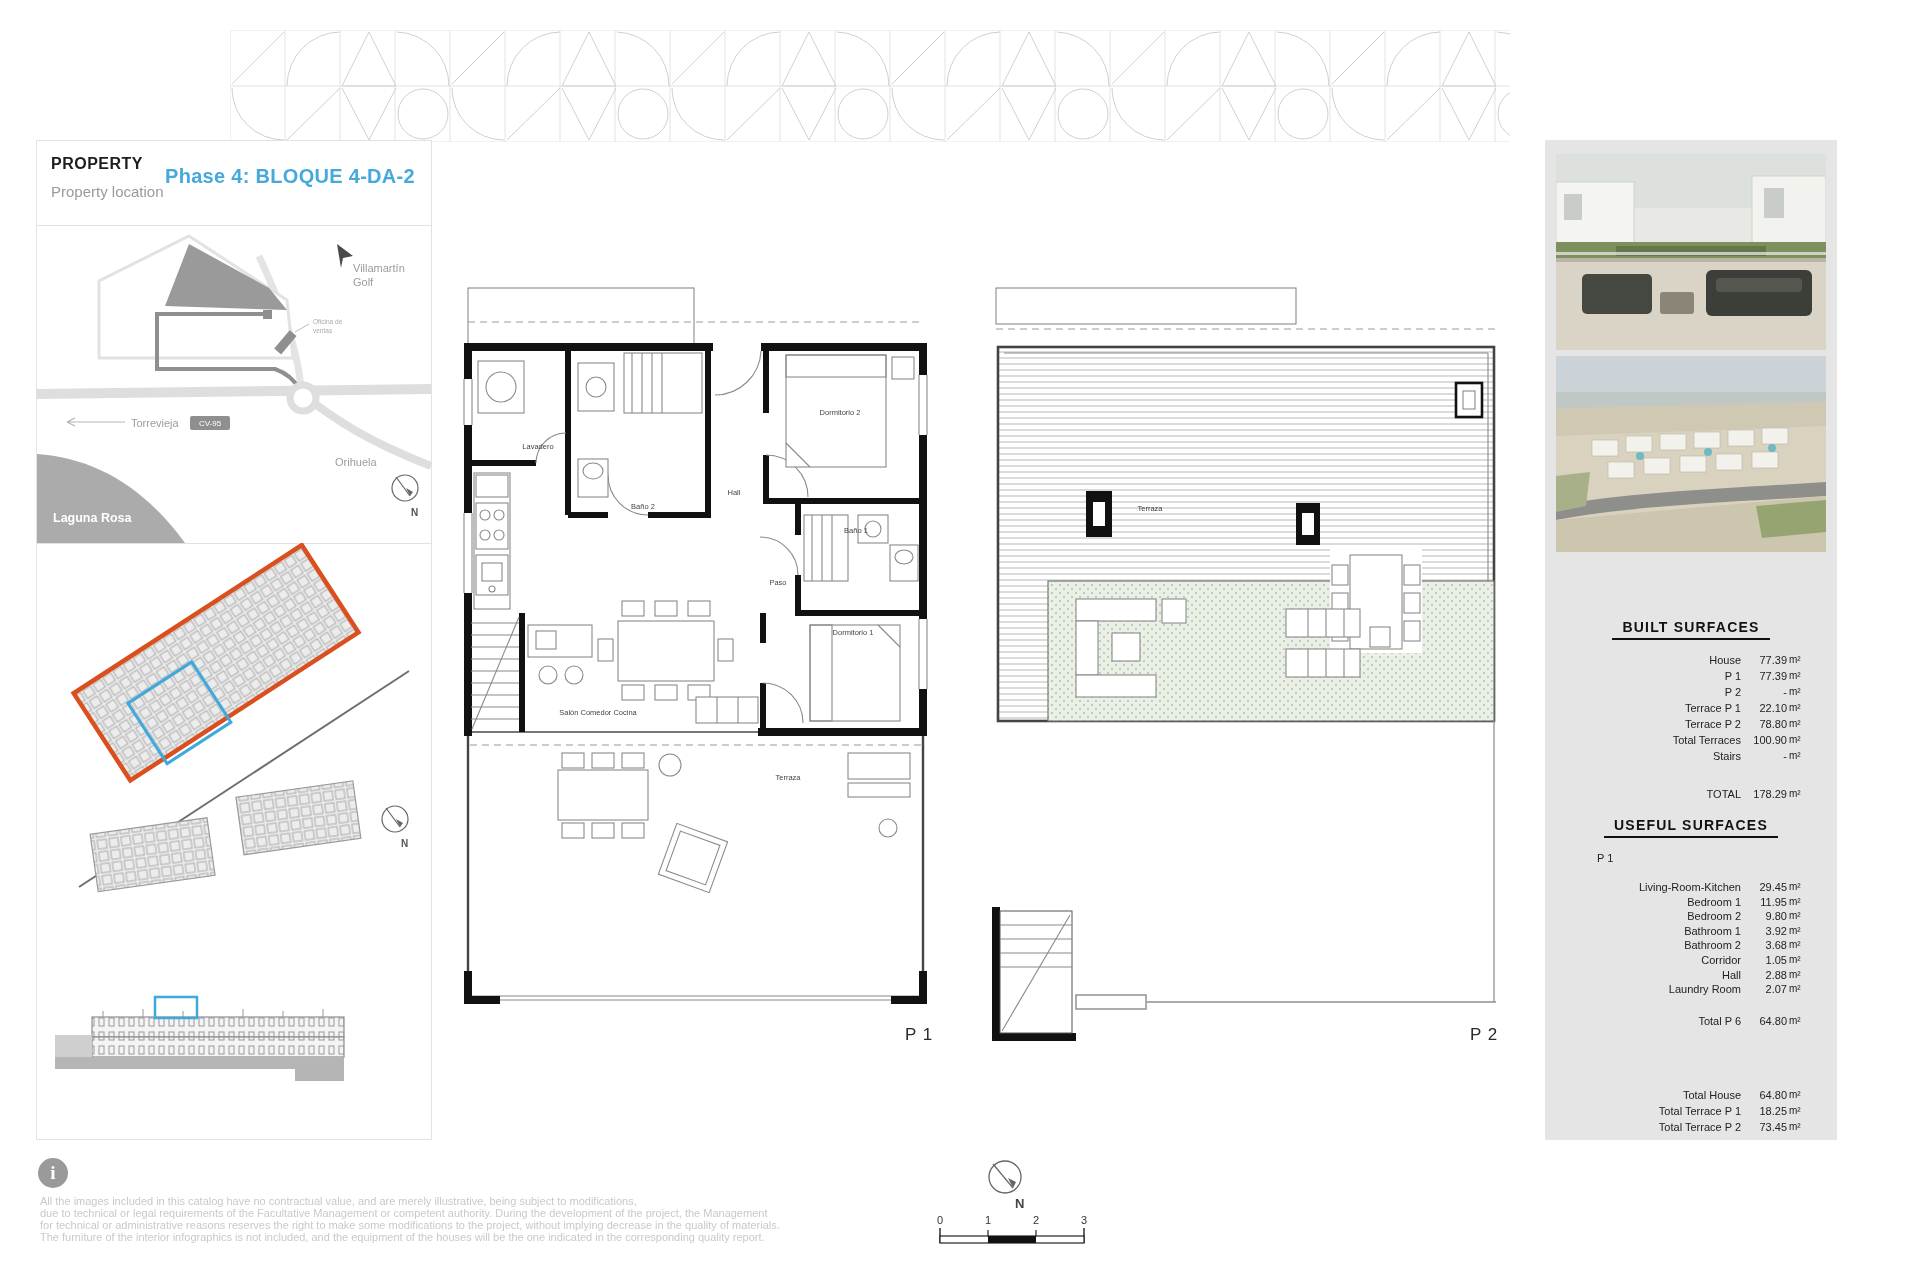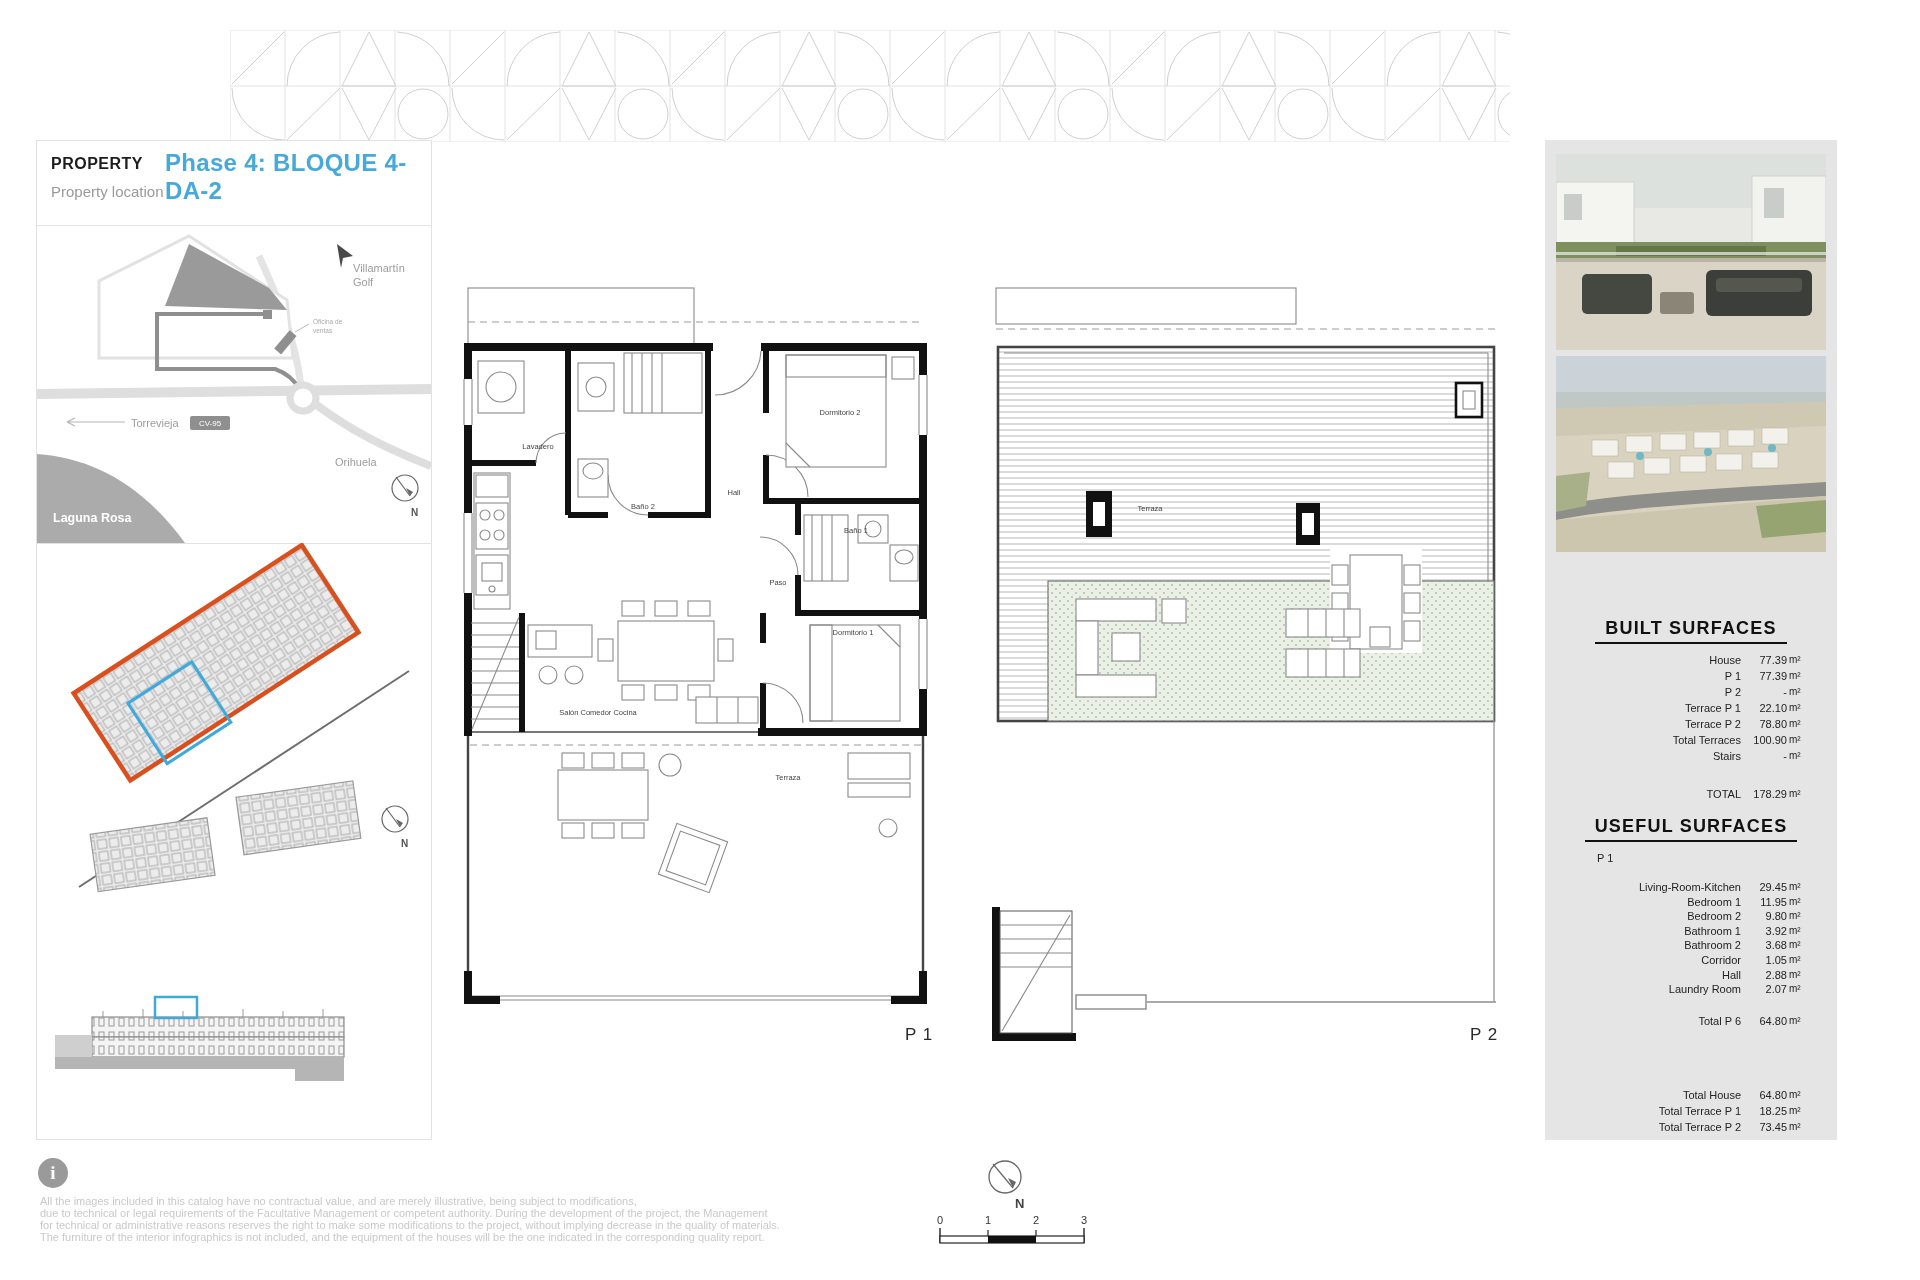--- a/index.html
+++ b/index.html
@@ -3,21 +3,21 @@
 <meta charset="utf-8">
 <style>
   html,body{margin:0;padding:0;background:#fff;}
   #page{position:relative;width:1920px;height:1280px;background:#fff;overflow:hidden;
         font-family:"Liberation Sans",sans-serif;}
   .abs{position:absolute;}
   
   #left-panel{left:36px;top:140px;width:396px;height:1000px;border:1px solid #e2e2e2;background:#fff;box-sizing:border-box;}
   #hdr{position:absolute;left:0;top:0;width:100%;height:85px;border-bottom:1px solid #e2e2e2;box-sizing:border-box;}
   #hdr .t1{position:absolute;left:14px;top:14px;font-size:16px;font-weight:bold;color:#1d1d1d;letter-spacing:.5px;}
-  #hdr .t2{position:absolute;left:128px;top:8px;font-size:24px;font-weight:bold;color:#45a9db;letter-spacing:.3px;}
+  #hdr .t2{position:absolute;left:128px;top:24px;font-size:20px;font-weight:bold;color:#45a9db;letter-spacing:.3px;}
   #hdr .t3{position:absolute;left:14px;top:42px;font-size:15px;color:#9a9a9a;}
   .mapsec{left:0;top:85px;width:394px;height:317px;border-bottom:1px solid #e2e2e2;}
   .sitesec{left:0;top:402px;width:394px;height:416px;}
   .elevsec{left:0;top:818px;width:394px;height:180px;}
   
   .plan{position:absolute;}
   .planlbl{position:absolute;font-size:17px;color:#2a2a2a;letter-spacing:1px;}
   
   .w8{stroke:#111;stroke-width:8;fill:none;}
   .w6{stroke:#111;stroke-width:6;fill:none;}
@@ -25,21 +25,21 @@
   .tn{stroke:#8a8a8a;stroke-width:1.1;fill:none;}
   .fur{stroke:#8a8a8a;stroke-width:1.1;fill:#fff;}
   .dash{stroke:#9a9a9a;stroke-width:1;fill:none;stroke-dasharray:7 5;}
   .lbl{font:7.5px "Liberation Sans",sans-serif;fill:#444;}
   .maptext{font:11px "Liberation Sans",sans-serif;fill:#9c9c9c;}
   .maptext-sm{font:6.5px "Liberation Sans",sans-serif;fill:#aaa;}
   
   #right-panel{left:1545px;top:140px;width:292px;height:1000px;background:#e5e5e5;}
   .photo{position:absolute;left:11px;width:270px;height:196px;overflow:hidden;}
   .surfwrap{position:absolute;left:0;width:100%;text-align:center;}
-  .surftitle{display:inline-block;font-size:18px;font-weight:bold;letter-spacing:1.2px;color:#111;
+  .surftitle{display:inline-block;font-size:14px;font-weight:bold;letter-spacing:1.2px;color:#111;
              border-bottom:2px solid #111;padding:0 10px 3px 10px;}
   .surftable{position:absolute;left:52px;width:216px;}
   .srow{display:flex;font-size:11px;color:#222;line-height:16px;}
   .srow .lab{flex:1;text-align:right;}
   .srow .val{width:46px;text-align:right;}
   .srow .unit{width:24px;text-align:left;padding-left:2px;font-size:10px;}
   .srow8{line-height:14.6px;}
   .floorlab{position:absolute;left:52px;font-size:11px;color:#222;}
   
   #info-icon{left:38px;top:1158px;width:30px;height:30px;border-radius:50%;background:#9a9a9a;color:#fff;

